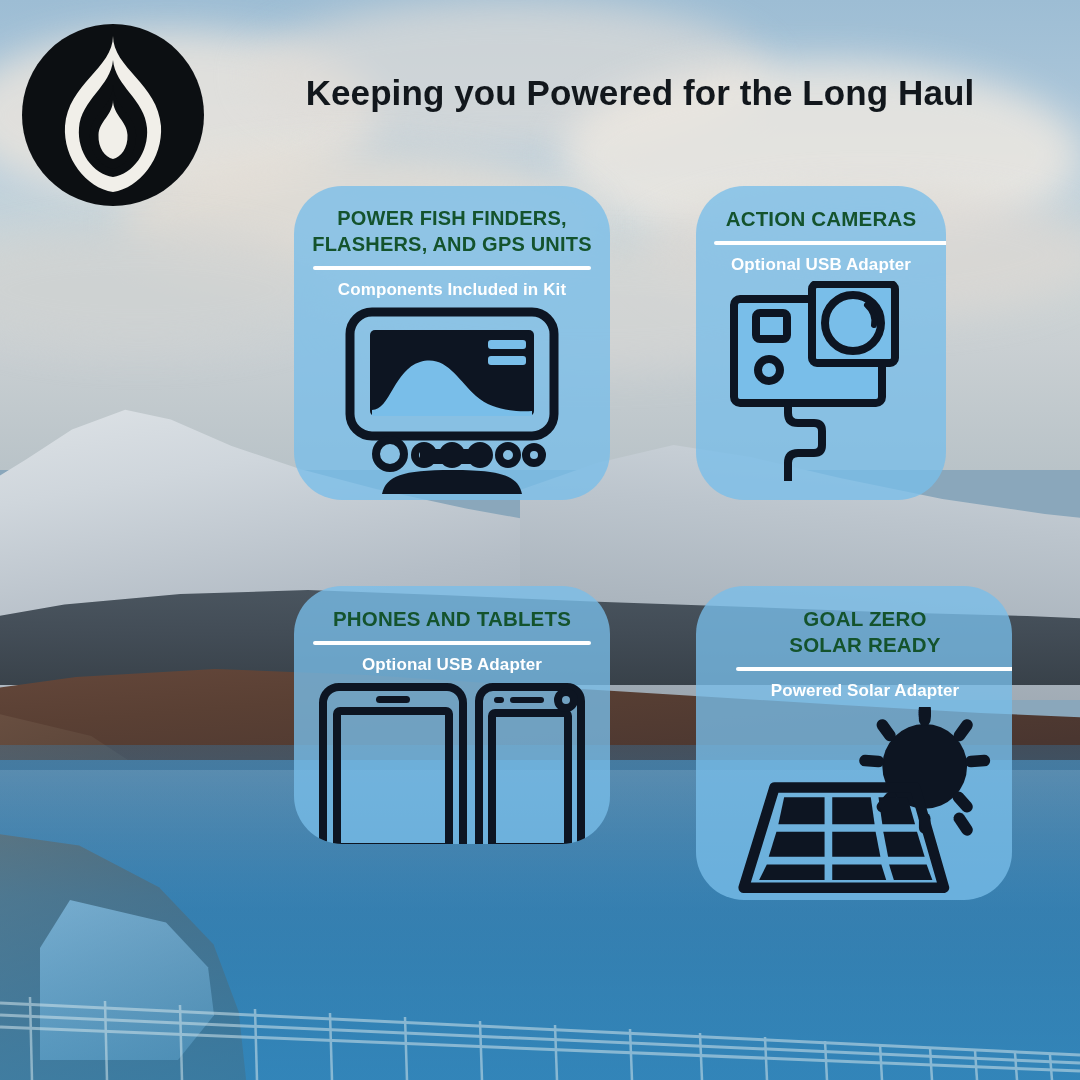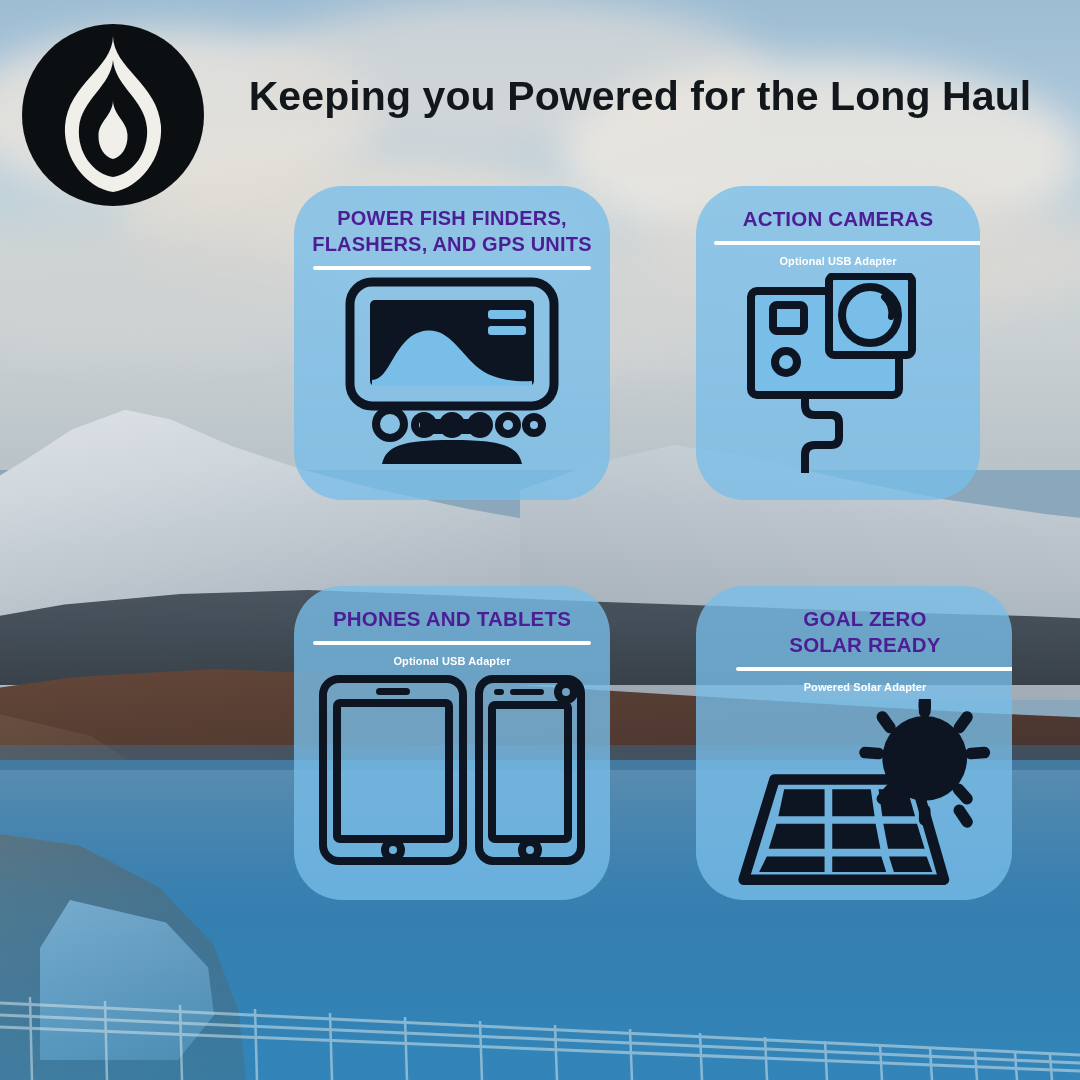--- a/index.html
+++ b/index.html
@@ -79,54 +79,54 @@
 
   
   .logo{
     position:absolute;left:20px;top:22px;width:186px;height:186px;
   }
 
   
   .headline{
     position:absolute;left:240px;top:73px;width:800px;
     text-align:center;
-    font-size:41px;font-weight:bold;letter-spacing:.1px;
+    font-size:35px;font-weight:bold;letter-spacing:.1px;
     color:#12171c;
     font-family:"Liberation Sans", sans-serif;
   }
 
   
   .card{
     position:absolute;
     border-radius:48px;
     background:rgba(121,190,233,.78);
     box-sizing:border-box;
     padding:20px 18px 0 18px;
     text-align:center;
     overflow:hidden;
   }
   .card.c-one  {left:294px;top:186px;width:316px;height:314px;}
-  .card.c-two  {left:696px;top:186px;width:284px;height:314px;}
-  .card.c-three{left:294px;top:586px;width:316px;height:314px;}
+  .card.c-two  {left:696px;top:186px;width:250px;height:314px;}
+  .card.c-three{left:294px;top:586px;width:316px;height:258px;}
   .card.c-four {left:696px;top:586px;width:316px;height:314px;padding-left:40px;}
 
   .card-title{
-    color:#4c1d95;
+    color:#14532d;
     font-weight:bold;
     font-size:20.5px;
     line-height:1.28;
     letter-spacing:.2px;
     white-space:pre-line;
   }
   .card-rule{
     height:4px;background:#ffffff;border-radius:2px;
     margin:9px auto 0 auto;width:278px;
   }
   .card-sub{
-    color:#ffffff;font-weight:bold;font-size:11px;
+    color:#ffffff;font-weight:bold;font-size:17px;
     margin-top:10px;letter-spacing:.1px;
   }
   .card-icon{
     margin-top:6px;display:flex;align-items:center;justify-content:center;
   }
   .c-one  .card-icon svg{width:220px;height:190px;}
   .c-two  .card-icon svg{width:195px;height:200px;}
   .c-three .card-icon svg{width:270px;height:192px;}
   .c-four .card-icon svg{width:268px;height:190px;}
 
@@ -193,20 +193,21 @@
     <path d="M93 63 C93 84 71 92 70 112 C69 130 80 144 93 147 C106 144 117 130 116 112 C115 92 93 84 93 63 Z" fill="#0c0f12"></path>
     <path d="M93 78 C93 93 79 99 78.5 113 C78 126 85 135 93 137 C101 135 108 126 107.5 113 C107 99 93 93 93 78 Z" fill="#f1efe9"></path>
   </svg>
 
   <div class="headline">Keeping you Powered for the Long Haul</div>
 
   <div class="card c-one">
     <div class="card-title">POWER FISH FINDERS,
 FLASHERS, AND GPS UNITS</div>
     <div class="card-rule"></div>
+    <div class="card-sub">Components Included in Kit</div>
     <div class="card-icon">
       <svg viewBox="0 0 220 190">
         <g fill="none" stroke="#0d1522" stroke-width="9" stroke-linejoin="round">
           <rect x="8" y="6" width="204" height="124" rx="22"></rect>
         </g>
         <rect x="28" y="24" width="164" height="86" rx="5" fill="#0d1522"></rect>
         <path d="M30 104 C48 104 52 64 78 56 C104 48 116 74 134 90 C150 104 172 106 190 105 L190 110 L30 110 Z" fill="#79bee9"></path>
         <rect x="146" y="34" width="38" height="9" rx="3" fill="#79bee9"></rect>
         <rect x="146" y="50" width="38" height="9" rx="3" fill="#79bee9"></rect>
         <g fill="none" stroke="#0d1522" stroke-width="8">

